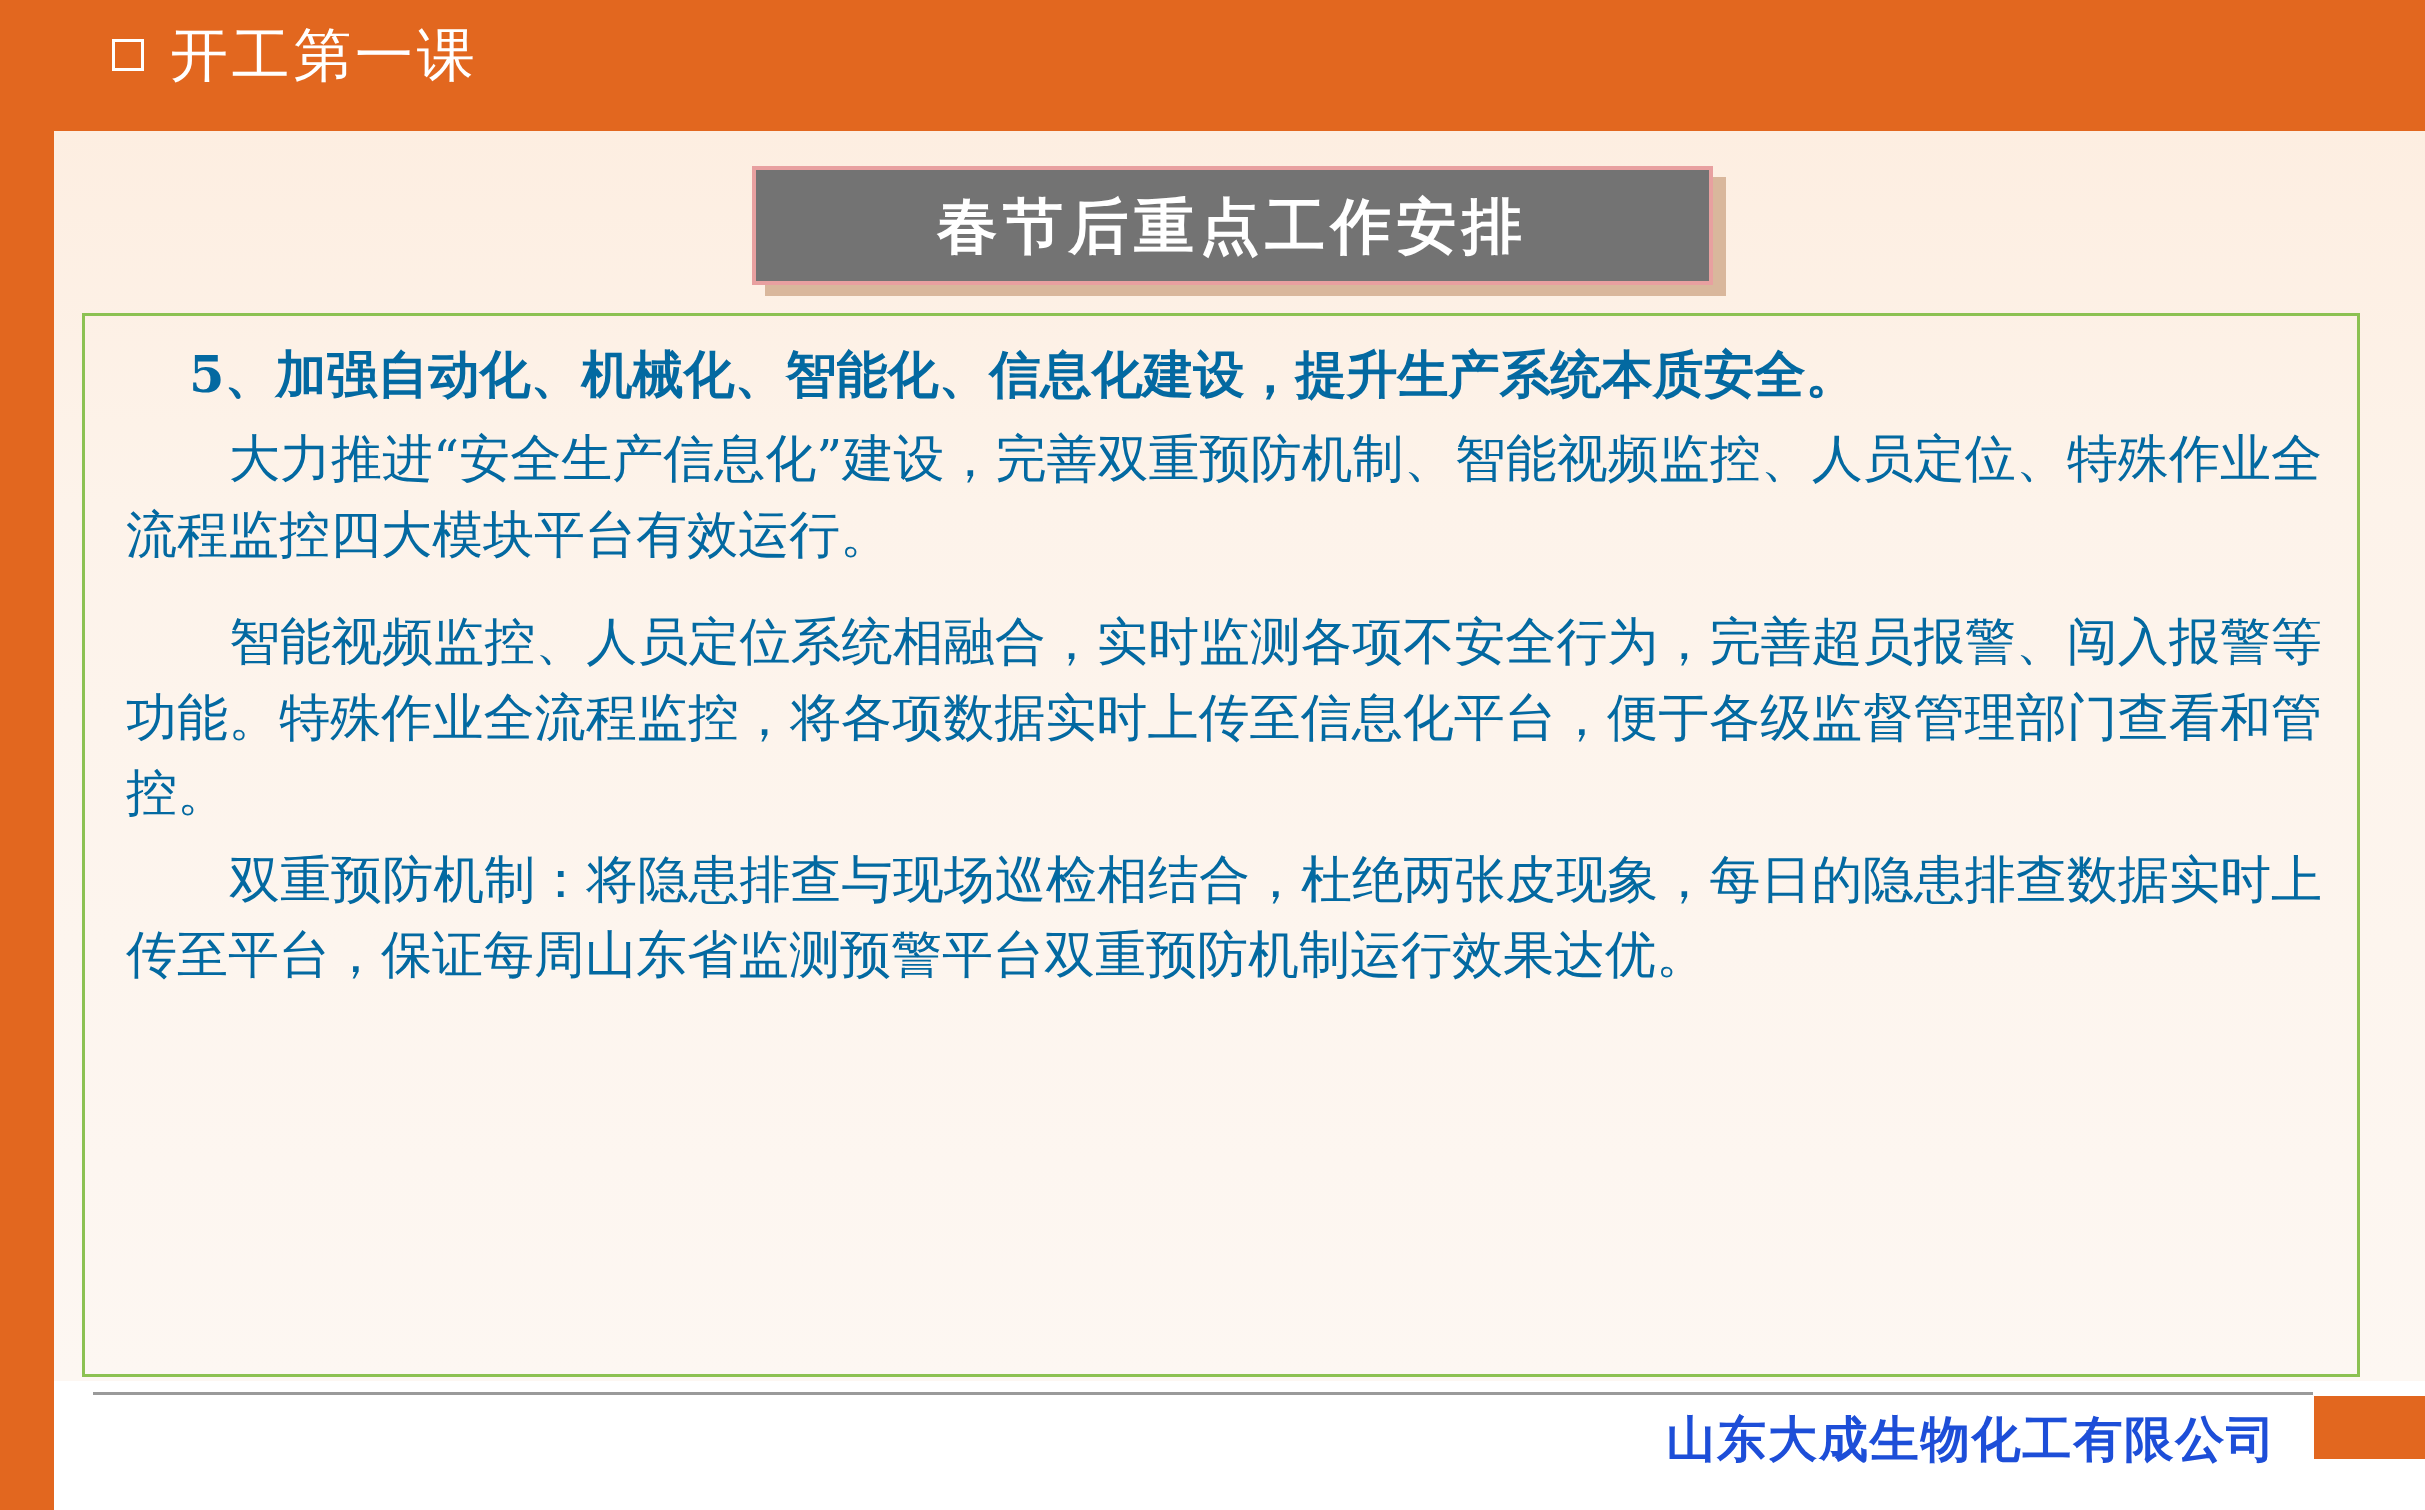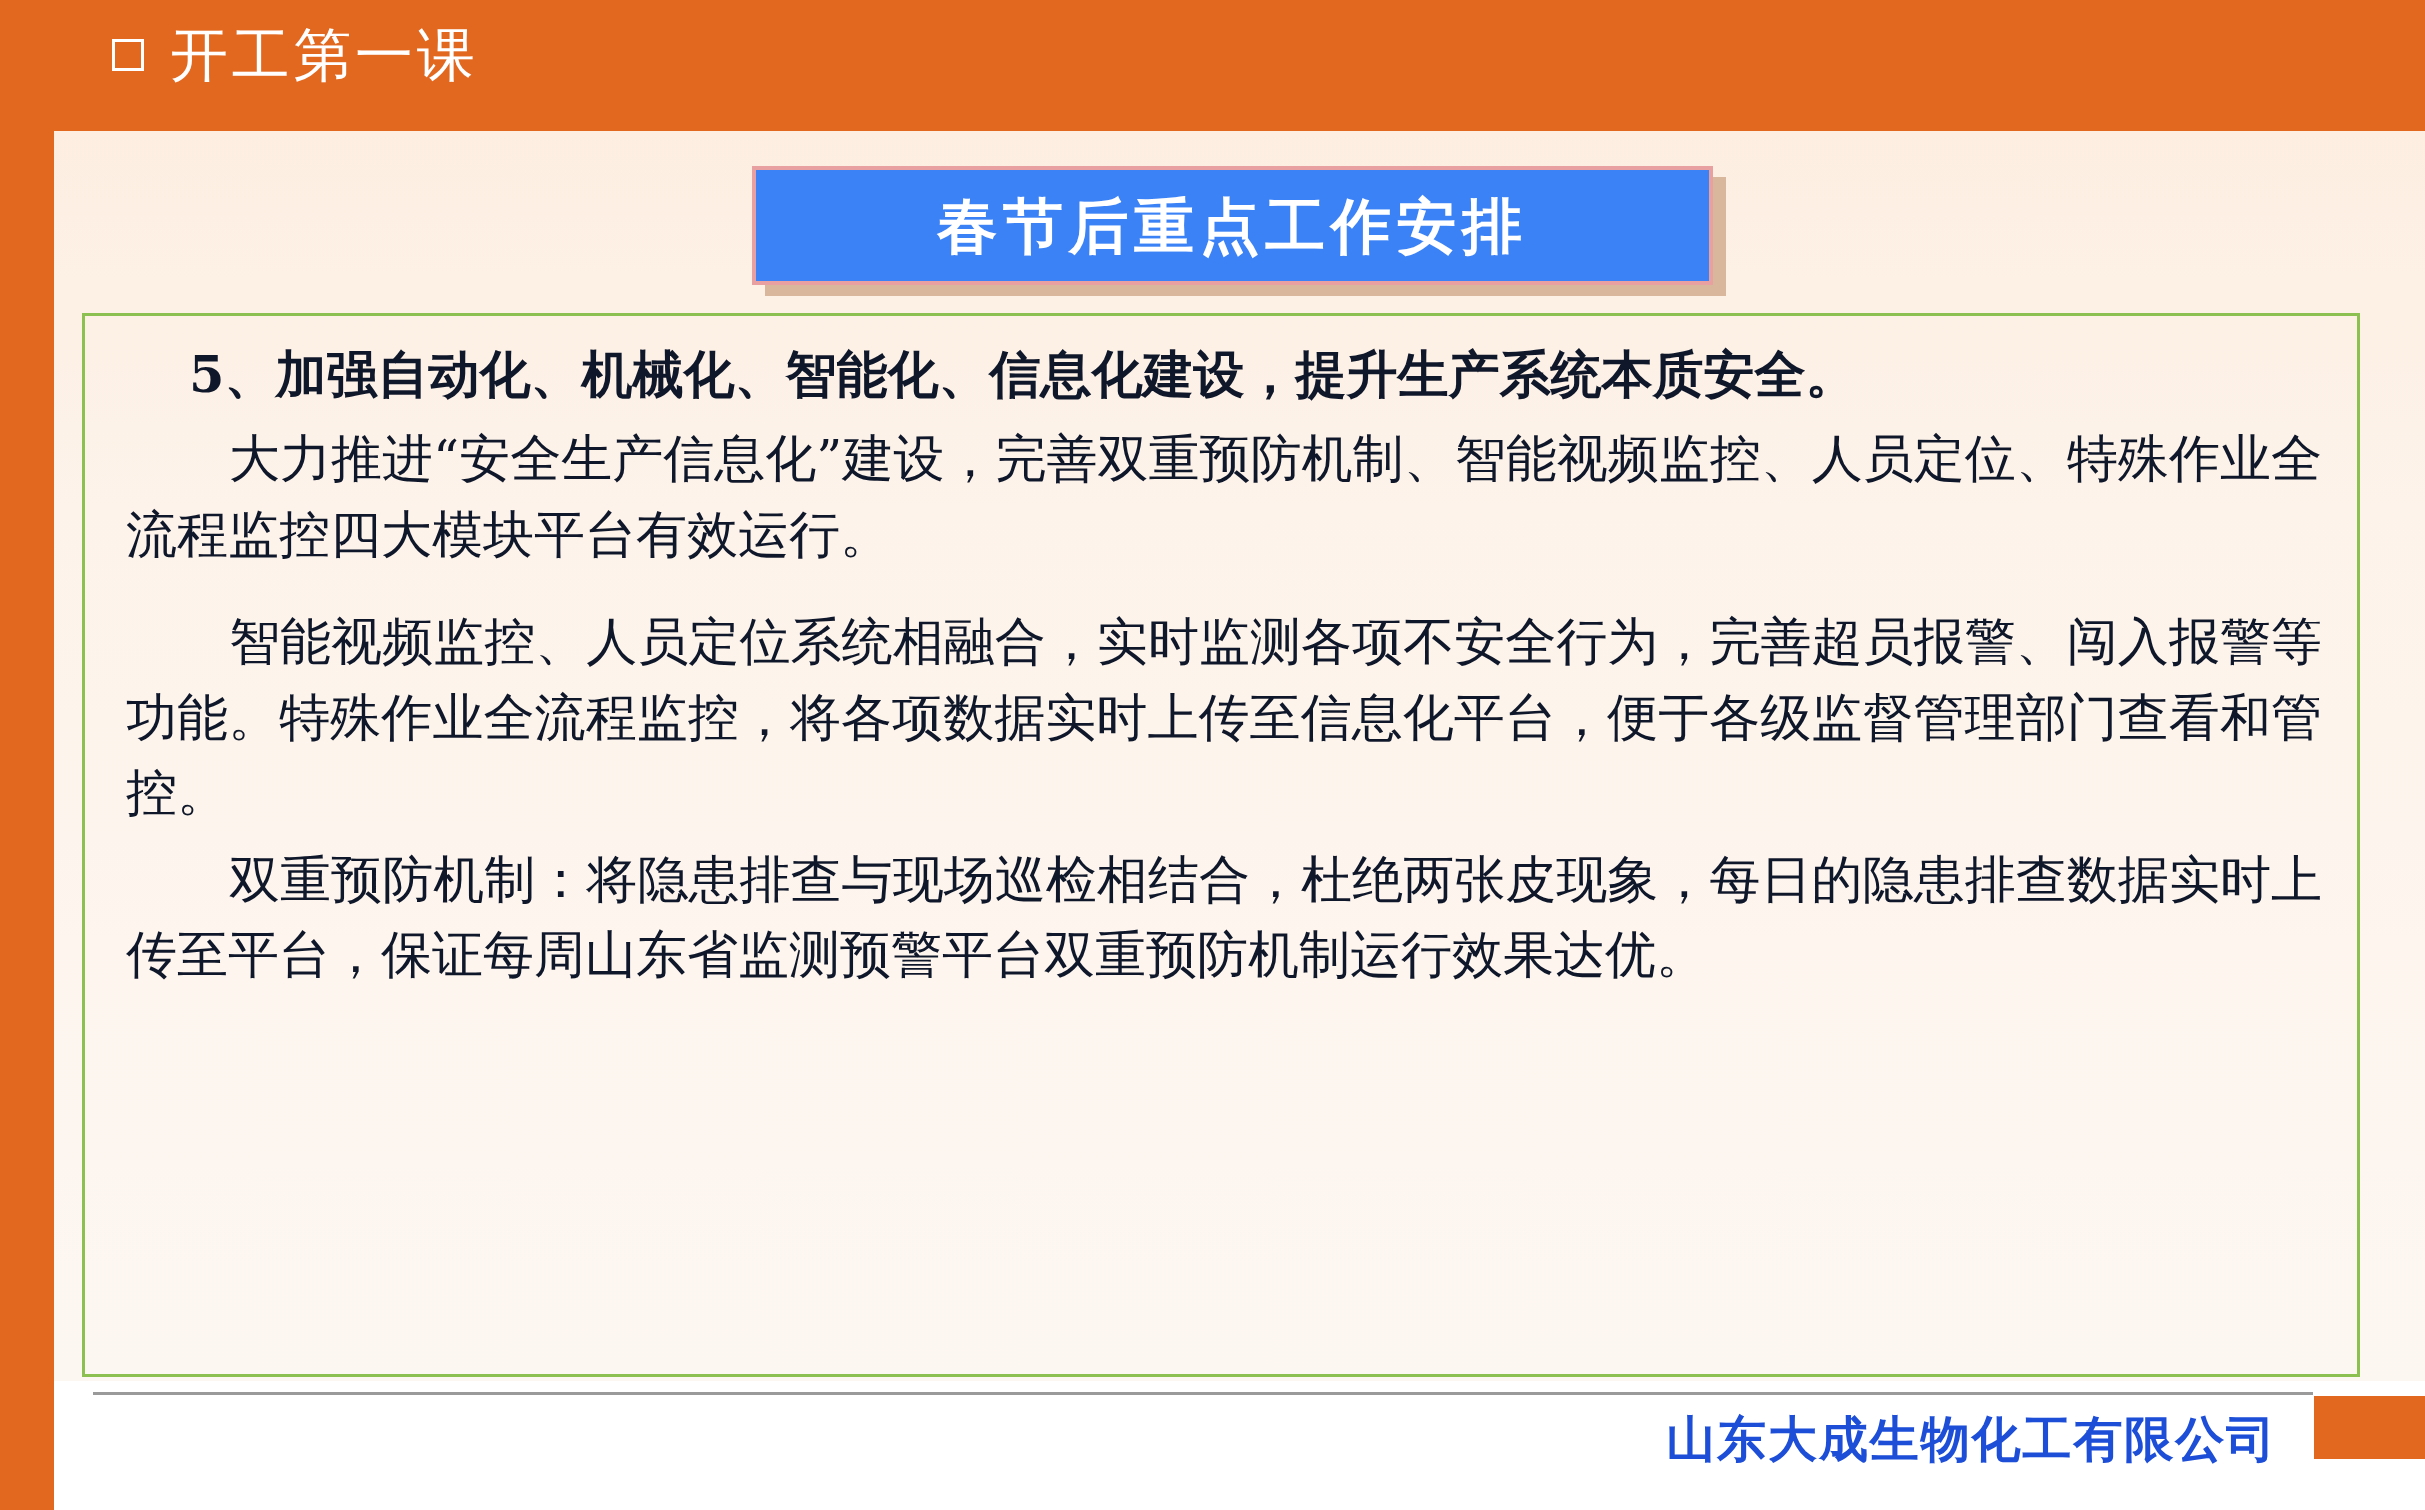--- a/index.html
+++ b/index.html
@@ -78,21 +78,21 @@
     width: 961px;
     height: 119px;
     background: #d9b79c;
   }
   .title-plate {
     position: absolute;
     left: 752px;
     top: 166px;
     width: 961px;
     height: 119px;
-    background: #3b82f6;
+    background: #737373;
     border: 4.7px solid #e8a0a0;
     box-sizing: border-box;
     display: flex;
     align-items: center;
     justify-content: center;
   }
   .title-plate-text {
     font-family: "DejaVu Sans", sans-serif;
     font-weight: bold;
     font-size: 60px;
@@ -117,21 +117,21 @@
     left: 0;
     top: 0;
     width: 2278px;
     height: 1064px;
     padding: 20.5px 41px 0 41px;
     box-sizing: border-box;
   }
   .para {
     font-family: "DejaVu Serif", serif;
     font-size: 51px;
-    color: #0f172a;
+    color: #0369a1;
     line-height: 1.48;
     text-align: justify;
     text-justify: inter-ideograph;
     margin: 0 0 11.2px 0;
   }
   .para.heading {
     font-weight: bold;
     text-indent: 63px;
     margin-bottom: 9.3px;
     text-align: left;

